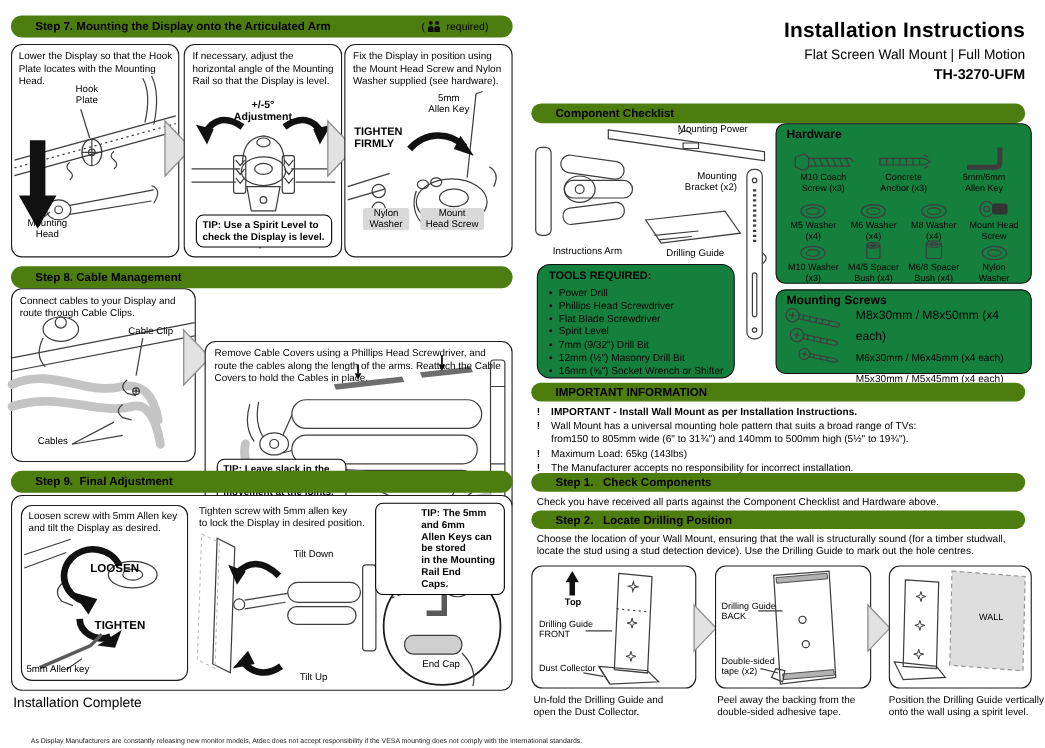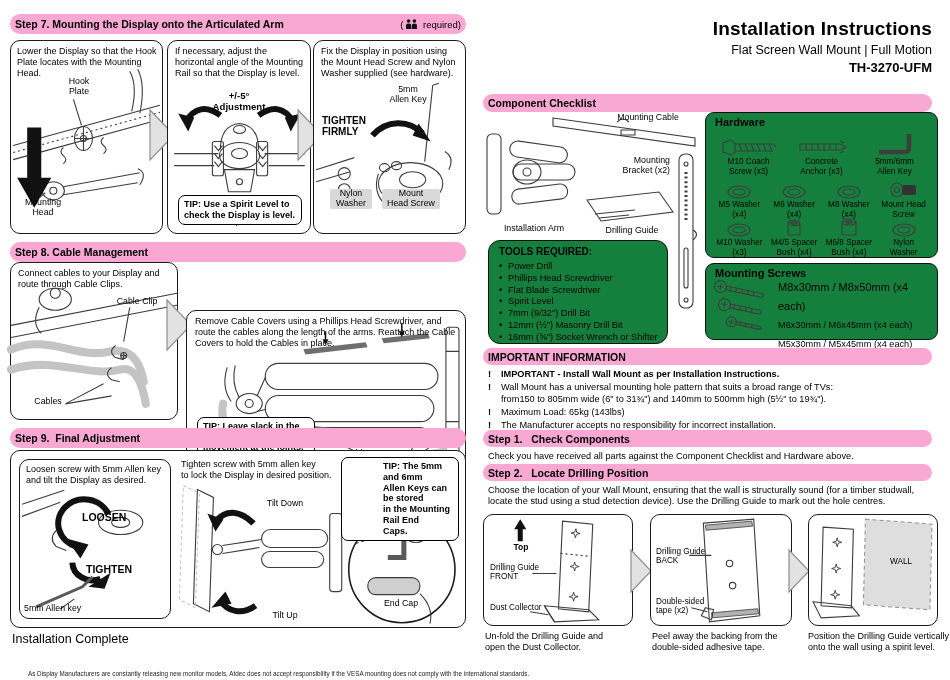--- a/index.html
+++ b/index.html
@@ -1,21 +1,21 @@
 <!DOCTYPE html>
 <html><head>
 <meta charset="utf-8">
 <style>
   * { box-sizing: border-box; margin: 0; padding: 0; }
   html,body { width:950px; height:680px; }
   body { position:relative; background:#fff; color:#000;
          font-family:"Liberation Sans", sans-serif; overflow:hidden; }
   .abs { position:absolute; }
-  .bar { position:absolute; height:20px; background:#f9a8d4; border-radius:10px;
-         display:flex; align-items:center; padding:0 5px; font-size:10.5px;
+  .bar { position:absolute; height:20px; background:#4d7c0f; border-radius:10px;
+         display:flex; align-items:center; padding:0 22px; font-size:10.5px;
          font-weight:bold; white-space:pre-wrap; }
   .bar .grow { flex:1; }
   .req { font-weight:normal; font-size:9.5px; display:flex; align-items:center; gap:2px; }
   .panel { position:absolute; border:1.6px solid #1c1c1c; border-radius:10px; background:#fff; }
   .box { position:absolute; border:1.8px solid #111; border-radius:9px; background:#15803d; }
   .ptxt { position:absolute; font-size:9px; line-height:1.24; white-space:pre-wrap; }
   .lbl { position:absolute; font-size:8.8px; line-height:1.13; text-align:center; white-space:pre-wrap; }
   .lbl.left { text-align:left; }
   .lbl.right { text-align:right; }
   .chip { background:#d9d9d9; padding:0 2px; border-radius:2px; }
@@ -288,24 +288,24 @@
   <path class="ln" d="M112,108 l40,-4 M116,112 l30,-3" stroke-width="0.8"></path>
 </svg>
 <svg class="abs" style="left:674px; top:152px;" width="26" height="160" viewBox="0 0 26 160">
   <rect class="ln" x="5" y="2" width="14" height="154" rx="6"></rect>
   <circle class="ln" cx="12" cy="12" r="2"></circle>
     <circle class="ln" cx="12" cy="148" r="2"></circle>
   <path d="M12,20 v50" stroke="#3d3d3d" stroke-width="3" stroke-dasharray="2,2.6" fill="none"></path>
   <rect class="ln" x="10" y="96" width="4" height="40" rx="2"></rect>
   <path class="ln" d="M19,78 q7,4 0,10"></path>
 </svg>
-<div class="lbl" style="left:608px; top:113px; width:80px;">Mounting Cable</div>
+<div class="lbl" style="left:608px; top:113px; width:80px;">Mounting Power</div>
 <div class="lbl right" style="left:600px; top:156px; width:70px;">Mounting
 Bracket (x2)</div>
-<div class="lbl" style="left:492px; top:224px; width:84px;">Installation Arm</div>
+<div class="lbl" style="left:492px; top:224px; width:84px;">Instructions Arm</div>
 <div class="lbl" style="left:594px; top:226px; width:76px;">Drilling Guide</div>
 
 <div class="box" style="left:488px; top:240px; width:180px; height:104px; border-radius:12px;">
   <div class="bold" style="position:absolute; left:10px; top:5px; font-size:10px;">TOOLS REQUIRED:</div>
   <div style="position:absolute; left:10px; top:20px; right:4px;">
     <div class="tools-item">
         <span class="bullet">•</span>
         <span>Power Drill</span>
       </div>
     <div class="tools-item">

